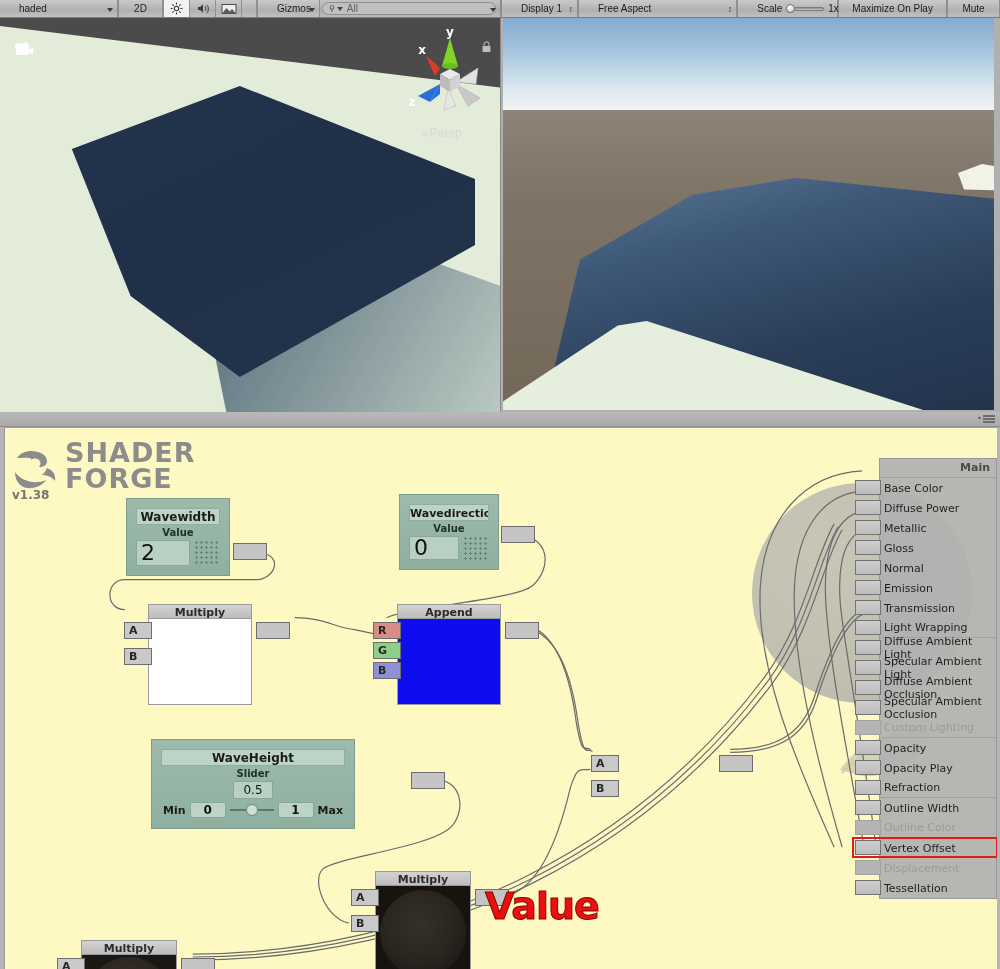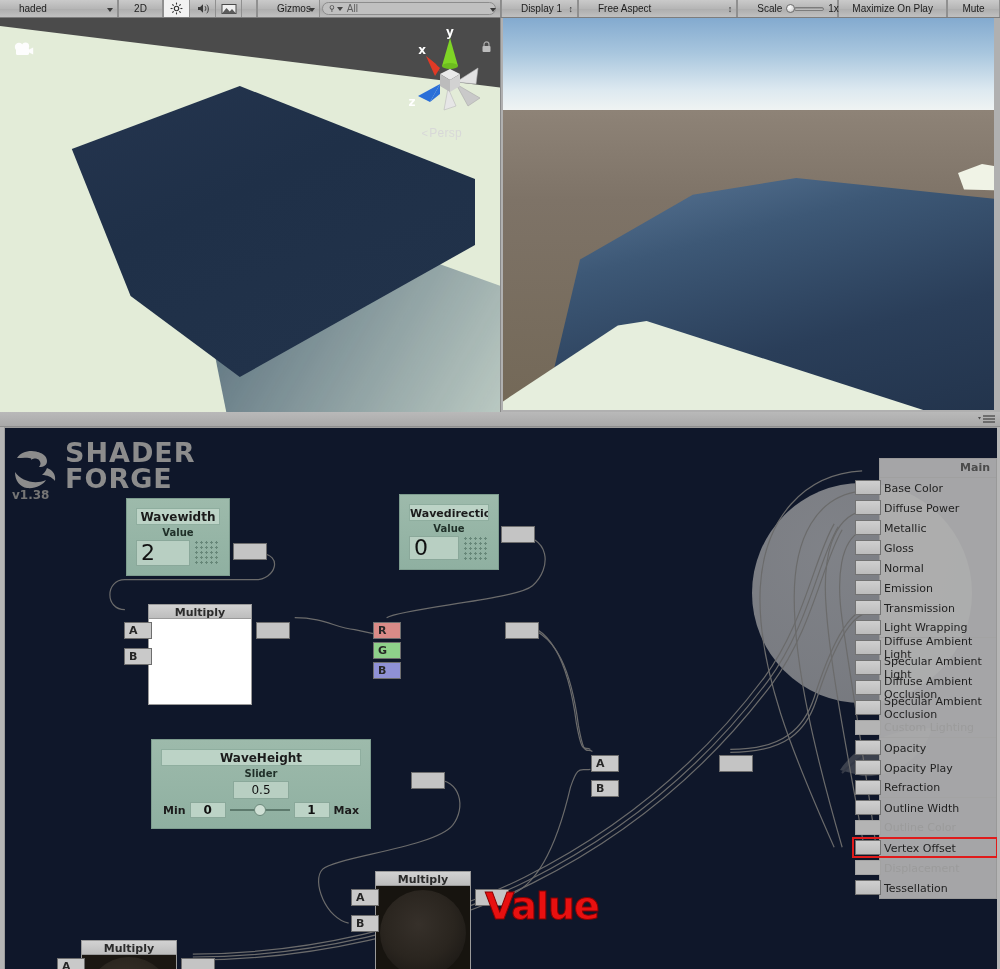--- a/index.html
+++ b/index.html
@@ -160,21 +160,21 @@
   #sf-tabbar {
     position: absolute; left: 0; top: 0; width: 100%; height: 15px;
     background: linear-gradient(to bottom, #b9b9b9, #a9a9a9);
     border-bottom: 1px solid #8e8e8e;
   }
   #sf-options-icon {
     position: absolute; right: 3px; top: 1px; width: 20px; height: 12px;
   }
   #sf-canvas {
     position: absolute; left: 4px; top: 15px; right: 3px; bottom: 0;
-    background: #0f172a;
+    background: #fef9c3;
     border-top: 1px solid #9c9c9c;
     border-left: 1px solid #9c9c9c;
     overflow: hidden;
   }
 
   
   #sf-logo { position: absolute; left: 6px; top: 12px; width: 180px; }
   #sf-logo-text {
     position: absolute; left: 54px; top: 0px;
     font-family: "DejaVu Sans", sans-serif;
@@ -563,32 +563,36 @@
         <div class="node-prev" style="height:86px; background:#fff;"></div>
       </div>
       <div class="port" style="left:119px; top:194px;">
         <span>A</span>
       </div>
       <div class="port" style="left:119px; top:220px;">
         <span>B</span>
       </div>
       <div class="port out" style="left:251px; top:194px;"></div>
 
+      <div class="node" style="left:392px; top:176px; width:104px;">
+        <div class="node-title">Append</div>
+        <div class="node-prev" style="height:86px; background:#0d0df0;"></div>
+      </div>
       <div class="port r" style="left:368px; top:194px;">
         <span>R</span>
       </div>
       <div class="port g" style="left:368px; top:214px;">
         <span>G</span>
       </div>
       <div class="port b" style="left:368px; top:234px;">
         <span>B</span>
       </div>
       <div class="port out" style="left:500px; top:194px;"></div>
 
-      <div class="pnode" style="left:146px; top:311px; width:220px;">
+      <div class="pnode" style="left:146px; top:311px; width:204px;">
         <div class="pnode-title">WaveHeight</div>
         <div class="pnode-sub">Slider</div>
         <div class="pnode-field small" style="margin:0 72px;">0.5</div>
         <div class="minmax-row">
           <span>Min</span>
           <span class="mm-box">0</span>
           <span class="slider-track">
             <span class="slider-knob"></span>
           </span>
           <span class="mm-box">1</span>

